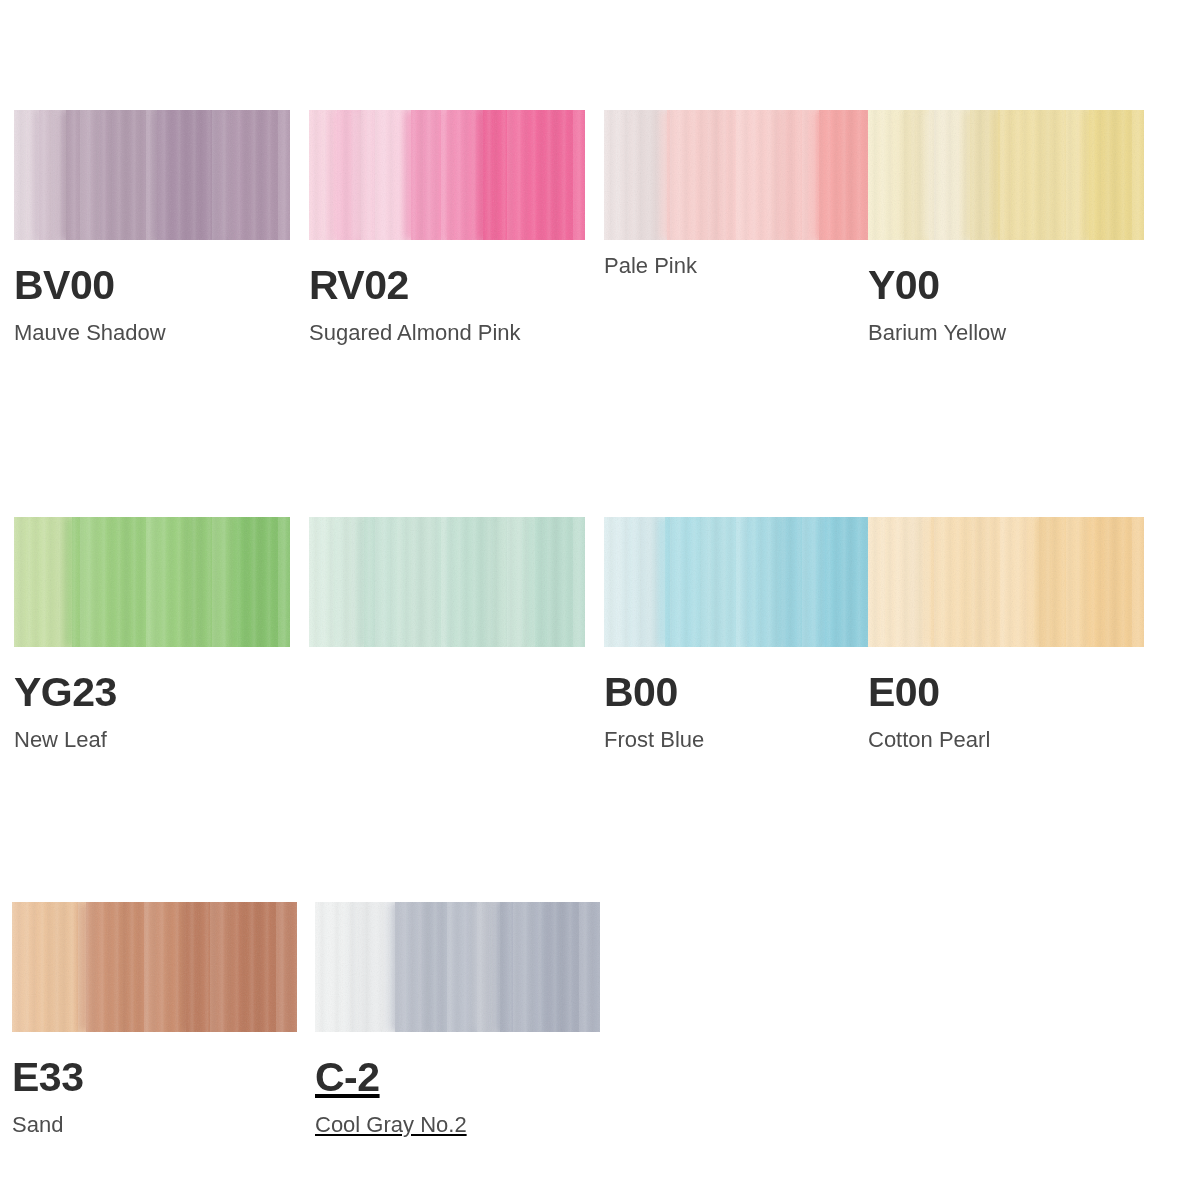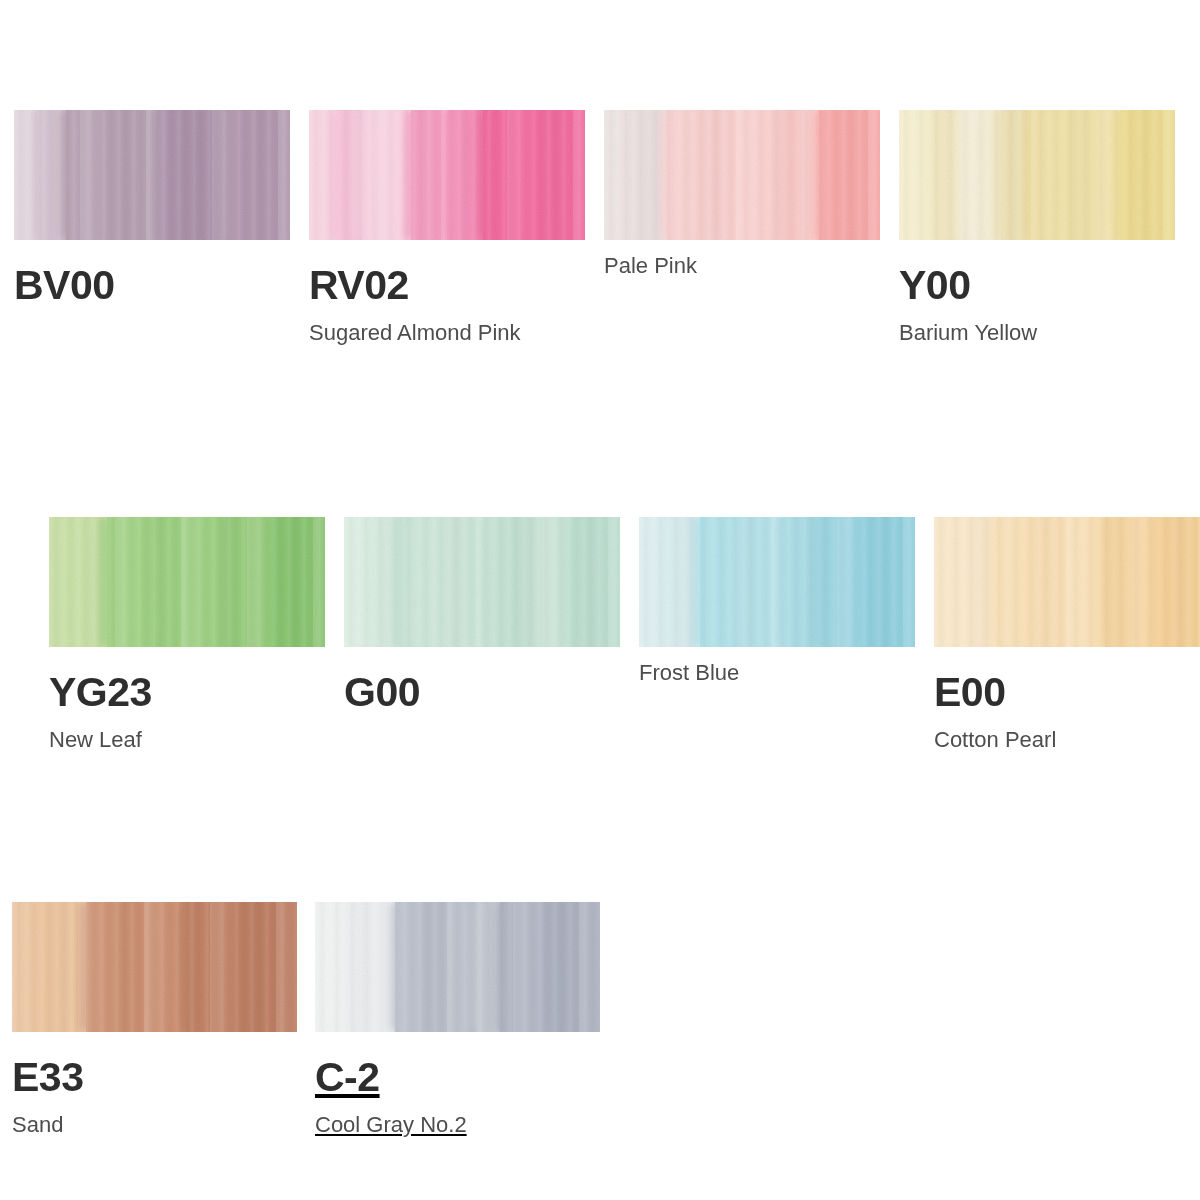--- a/index.html
+++ b/index.html
@@ -22,25 +22,25 @@
 
   .swatch-card {
     position: absolute;
     width: 295px;
   }
 
   
   .col-0 { left: 14px; }
   .col-1 { left: 309px; }
   .col-2 { left: 604px; }
-  .col-3 { left: 899px; }
+  .col-3 { left: 868px; }
 
   
   .row-0 { top: 110px; }
-  .row-1 { top: 517px; margin-left: 35px; }
+  .row-1 { top: 517px; }
   .row-2 { top: 902px; }
 
   
   .row-2.col-0 { left: 12px; }
   .row-2.col-1 { left: 315px; text-decoration: underline; }
 
   .swatch-chip {
     position: relative;
     width: 276px;
     height: 130px;
@@ -132,20 +132,21 @@
         <div class="texture-layer"></div>
         <div class="grain-layer"><svg width="100%" height="100%" preserveAspectRatio="none">
             <filter id="g0">
               <feTurbulence type="fractalNoise" baseFrequency="0.9" numOctaves="2" stitchTiles="stitch"></feTurbulence>
               <feColorMatrix type="saturate" values="0"></feColorMatrix>
             </filter>
             <rect width="100%" height="100%" filter="url(#g0)" opacity="0.45"></rect>
           </svg></div>
       </div>
       <div class="swatch-code">BV00</div>
+      <div class="swatch-name">Mauve Shadow</div>
     </div>
     <div class="swatch-card row-0 col-1">
       <div class="swatch-chip">
         <div class="band-layer">
           <div class="band" style="background: rgb(250, 210, 224); width: 10%;"></div>
           <div class="band" style="background: rgb(249, 194, 216); width: 9%;"></div>
           <div class="band" style="background: rgb(251, 210, 226); width: 18%;"></div>
           <div class="band" style="background: rgb(247, 157, 194); width: 13%;"></div>
           <div class="band" style="background: rgb(245, 138, 181); width: 13%;"></div>
           <div class="band" style="background: rgb(244, 103, 156); width: 37%;"></div>
@@ -241,21 +242,20 @@
         </div>
         <div class="texture-layer"></div>
         <div class="grain-layer"><svg width="100%" height="100%" preserveAspectRatio="none">
             <filter id="g5">
               <feTurbulence type="fractalNoise" baseFrequency="0.9" numOctaves="2" stitchTiles="stitch"></feTurbulence>
               <feColorMatrix type="saturate" values="0"></feColorMatrix>
             </filter>
             <rect width="100%" height="100%" filter="url(#g5)" opacity="0.45"></rect>
           </svg></div>
       </div>
-      <div class="swatch-code">G00</div>
     </div>
     <div class="swatch-card row-1 col-2">
       <div class="swatch-chip">
         <div class="band-layer">
           <div class="band" style="background: rgb(221, 239, 241); width: 9%;"></div>
           <div class="band" style="background: rgb(217, 237, 240); width: 13%;"></div>
           <div class="band" style="background: rgb(170, 223, 232); width: 13%;"></div>
           <div class="band" style="background: rgb(181, 227, 234); width: 17%;"></div>
           <div class="band" style="background: rgb(167, 220, 230); width: 13%;"></div>
           <div class="band" style="background: rgb(154, 214, 227); width: 15%;"></div>
@@ -263,20 +263,21 @@
         </div>
         <div class="texture-layer"></div>
         <div class="grain-layer"><svg width="100%" height="100%" preserveAspectRatio="none">
             <filter id="g6">
               <feTurbulence type="fractalNoise" baseFrequency="0.9" numOctaves="2" stitchTiles="stitch"></feTurbulence>
               <feColorMatrix type="saturate" values="0"></feColorMatrix>
             </filter>
             <rect width="100%" height="100%" filter="url(#g6)" opacity="0.45"></rect>
           </svg></div>
       </div>
+      <div class="swatch-code">B00</div>
       <div class="swatch-name">Frost Blue</div>
     </div>
     <div class="swatch-card row-1 col-3">
       <div class="swatch-chip">
         <div class="band-layer">
           <div class="band" style="background: rgb(251, 231, 198); width: 10%;"></div>
           <div class="band" style="background: rgb(252, 233, 202); width: 13%;"></div>
           <div class="band" style="background: rgb(250, 223, 179); width: 17%;"></div>
           <div class="band" style="background: rgb(251, 224, 181); width: 22%;"></div>
           <div class="band" style="background: rgb(248, 214, 159); width: 18%;"></div>

